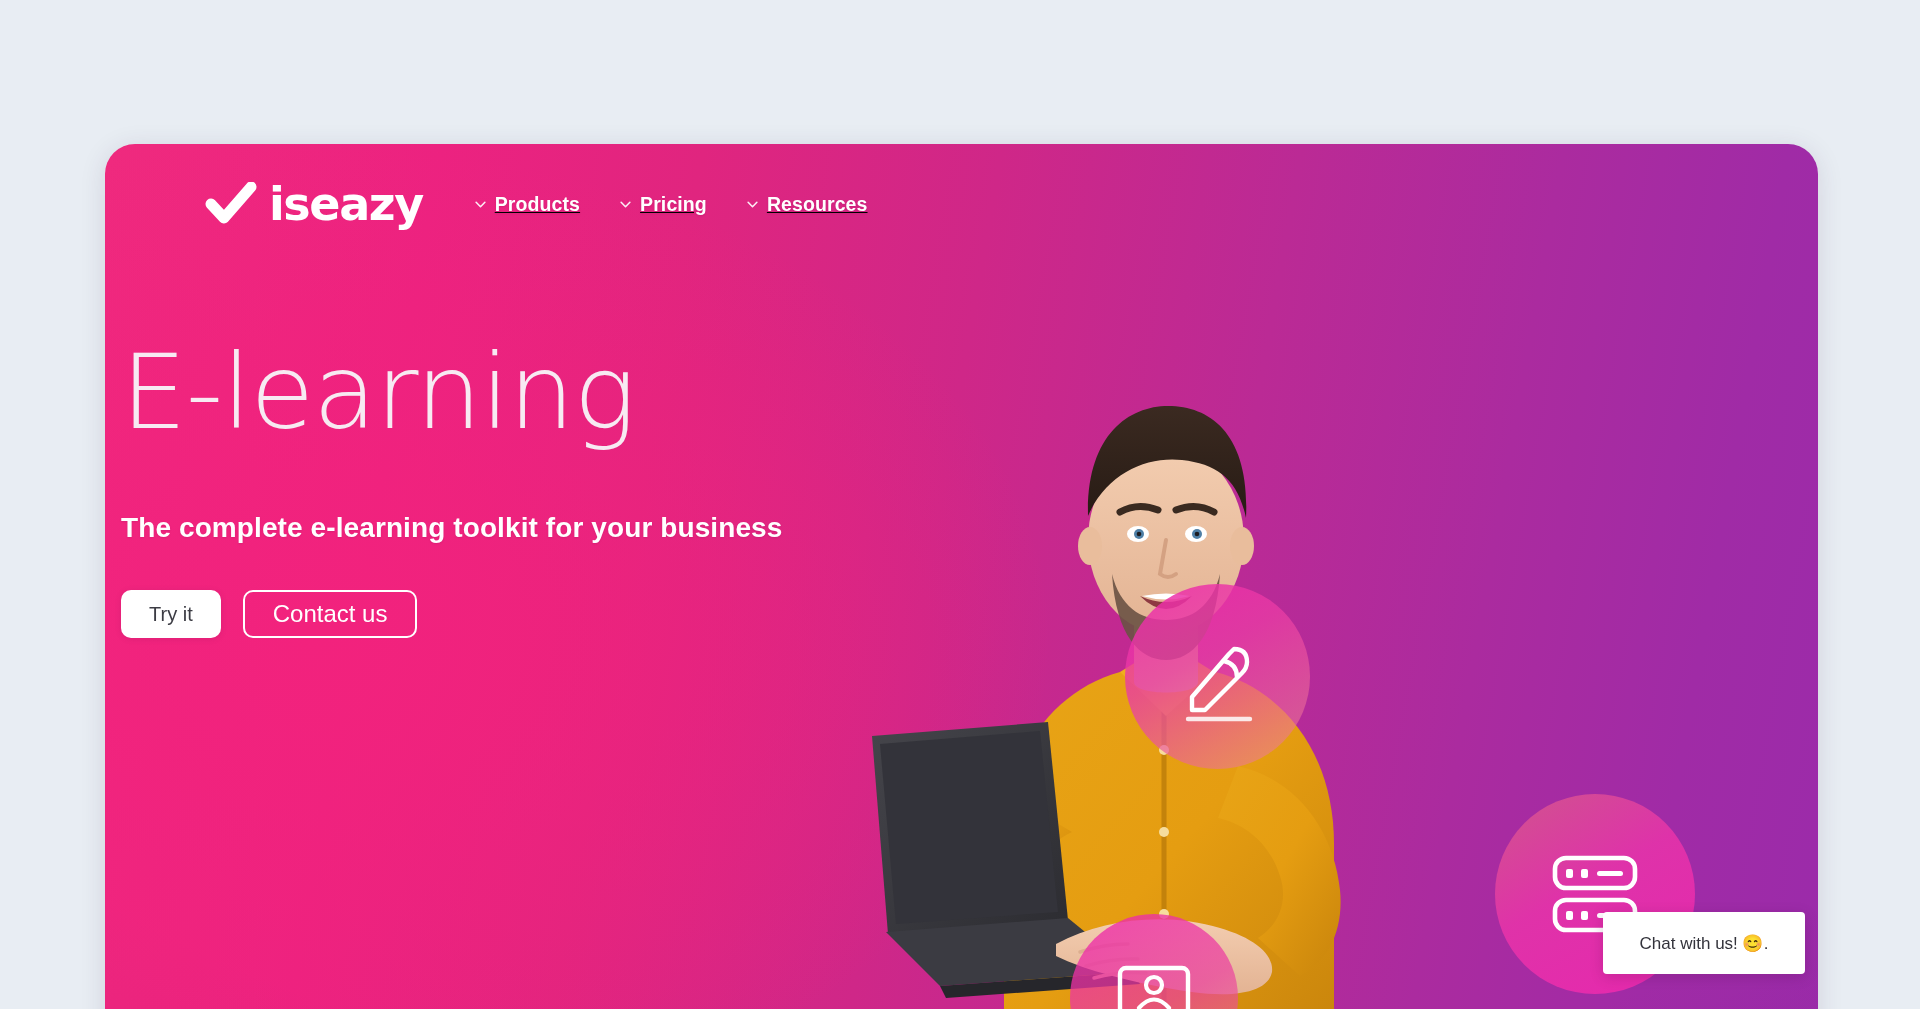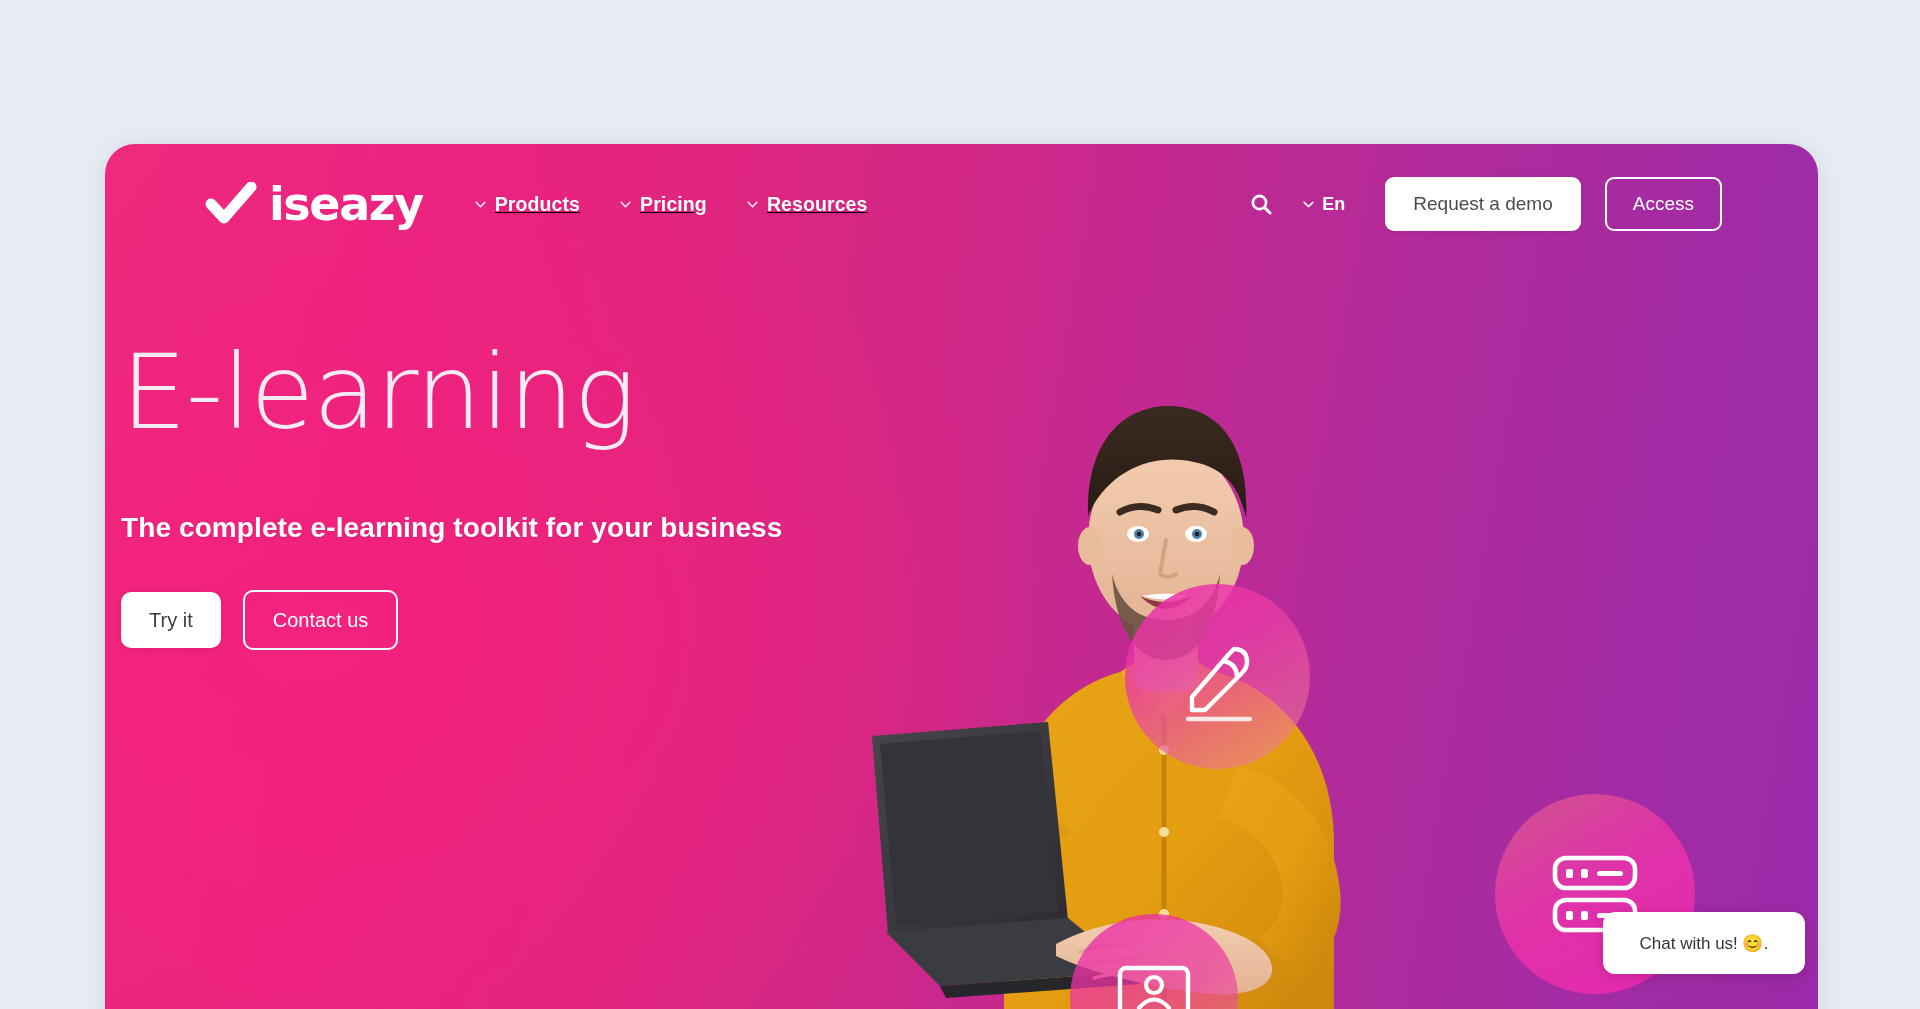--- a/index.html
+++ b/index.html
@@ -207,34 +207,34 @@
     align-items: center;
     gap: 22px;
   }
   #try-it-button {
     background: #ffffff;
     color: #3c3c44;
     font-size: 20px;
     font-weight: 500;
     border: none;
     border-radius: 10px;
-    height: 56px;
+    height: 48px;
     padding: 0 28px;
     cursor: pointer;
     font-family: "Liberation Sans", sans-serif;
     box-shadow: 0 1px 6px rgba(90,10,70,0.13);
   }
   #contact-us-button {
     background: transparent;
     color: #ffffff;
-    font-size: 20px;
+    font-size: 24px;
     font-weight: 500;
     border: 2px solid #ffffff;
     border-radius: 10px;
-    height: 60px;
+    height: 48px;
     padding: 0 28px;
     cursor: pointer;
     font-family: "Liberation Sans", sans-serif;
   }
 
   
   #hero-figure {
     position: absolute;
     right: 410px;
     bottom: 0;
@@ -273,21 +273,21 @@
   .feature-bubble svg { display: block; }
 
   
   #chat-widget {
     position: absolute;
     left: 1603px;
     top: 912px;
     width: 202px;
     height: 62px;
     background: #ffffff;
-    border-radius: 12px;
+    border-radius: 4px;
     display: flex;
     align-items: center;
     justify-content: center;
     z-index: 60;
     cursor: pointer;
     box-shadow: 0 3px 14px rgba(70,10,60,0.2);
   }
   #chat-widget-label {
     color: #33333b;
     font-size: 17px;
@@ -326,39 +326,20 @@
           <span>Pricing</span>
         </div>
         <div class="nav-item">
           <svg class="chev" viewBox="0 0 12 8">
             <path d="M1 1.5 L6 6.5 L11 1.5" fill="none" stroke="#ffffff" stroke-width="1.8" stroke-linecap="round" stroke-linejoin="round"></path>
           </svg>
           <span>Resources</span>
         </div>
       </nav>
 
-      <div id="header-actions">
-
-        <div id="search-button">
-          <svg width="24" height="24" viewBox="0 0 24 24">
-            <circle cx="10.5" cy="10.5" r="6.6" fill="none" stroke="#ffffff" stroke-width="2.6"></circle>
-            <path d="M15.4 15.4 L21 21" stroke="#ffffff" stroke-width="2.9" stroke-linecap="round"></path>
-          </svg>
-        </div>
-
-        <div id="lang-switch">
-          <svg class="chev" viewBox="0 0 12 8">
-            <path d="M1 1.5 L6 6.5 L11 1.5" fill="none" stroke="#ffffff" stroke-width="1.9" stroke-linecap="round" stroke-linejoin="round"></path>
-          </svg>
-          <span>En</span>
-        </div>
-
-        <button id="request-demo-button">Request a demo</button>
-        <button id="access-button">Access</button>
-      </div>
     </header>
 
     <div id="hero-figure">
       <svg viewBox="0 0 640 760" preserveAspectRatio="xMidYMax meet">
         <defs>
           <linearGradient id="shirtGrad" x1="0" y1="0" x2="1" y2="1">
             <stop offset="0%" stop-color="#e8a416"></stop>
             <stop offset="50%" stop-color="#e59d11"></stop>
             <stop offset="100%" stop-color="#c8840c"></stop>
           </linearGradient>

